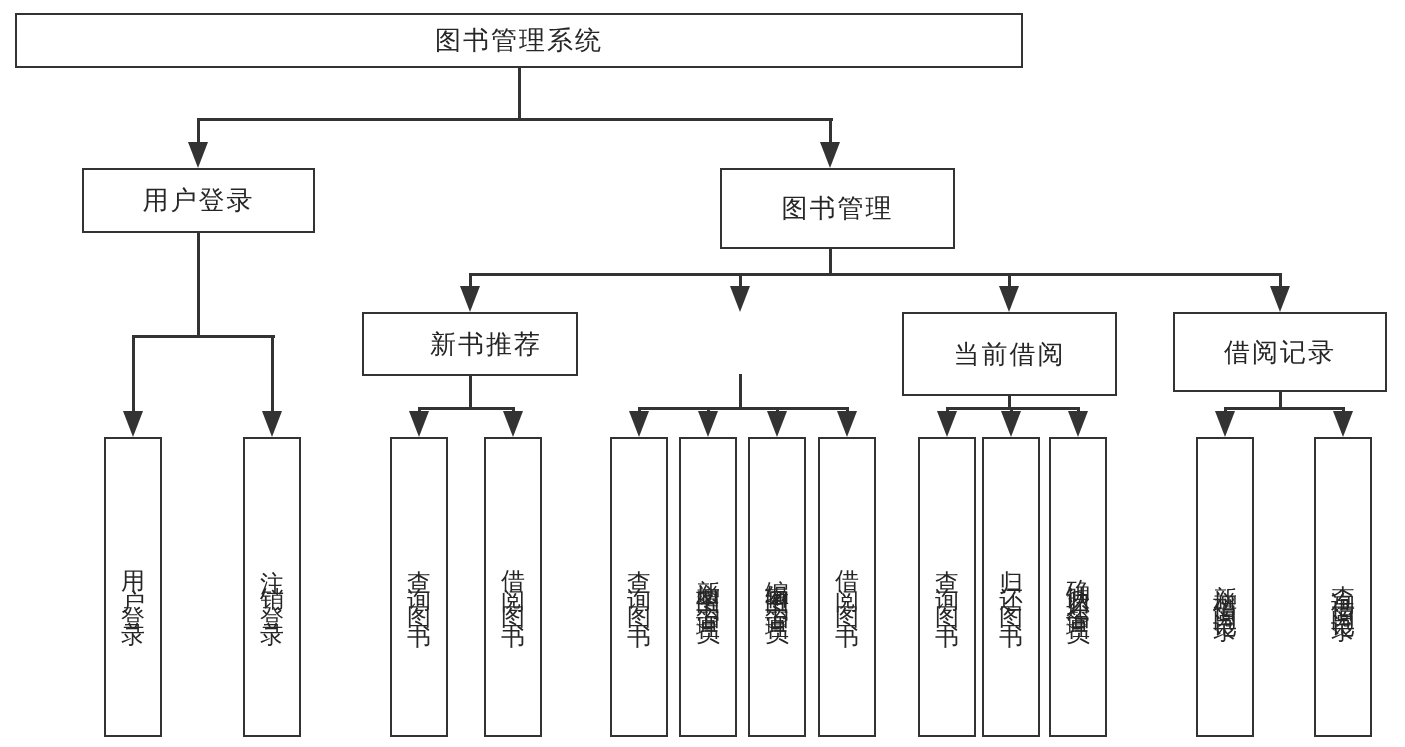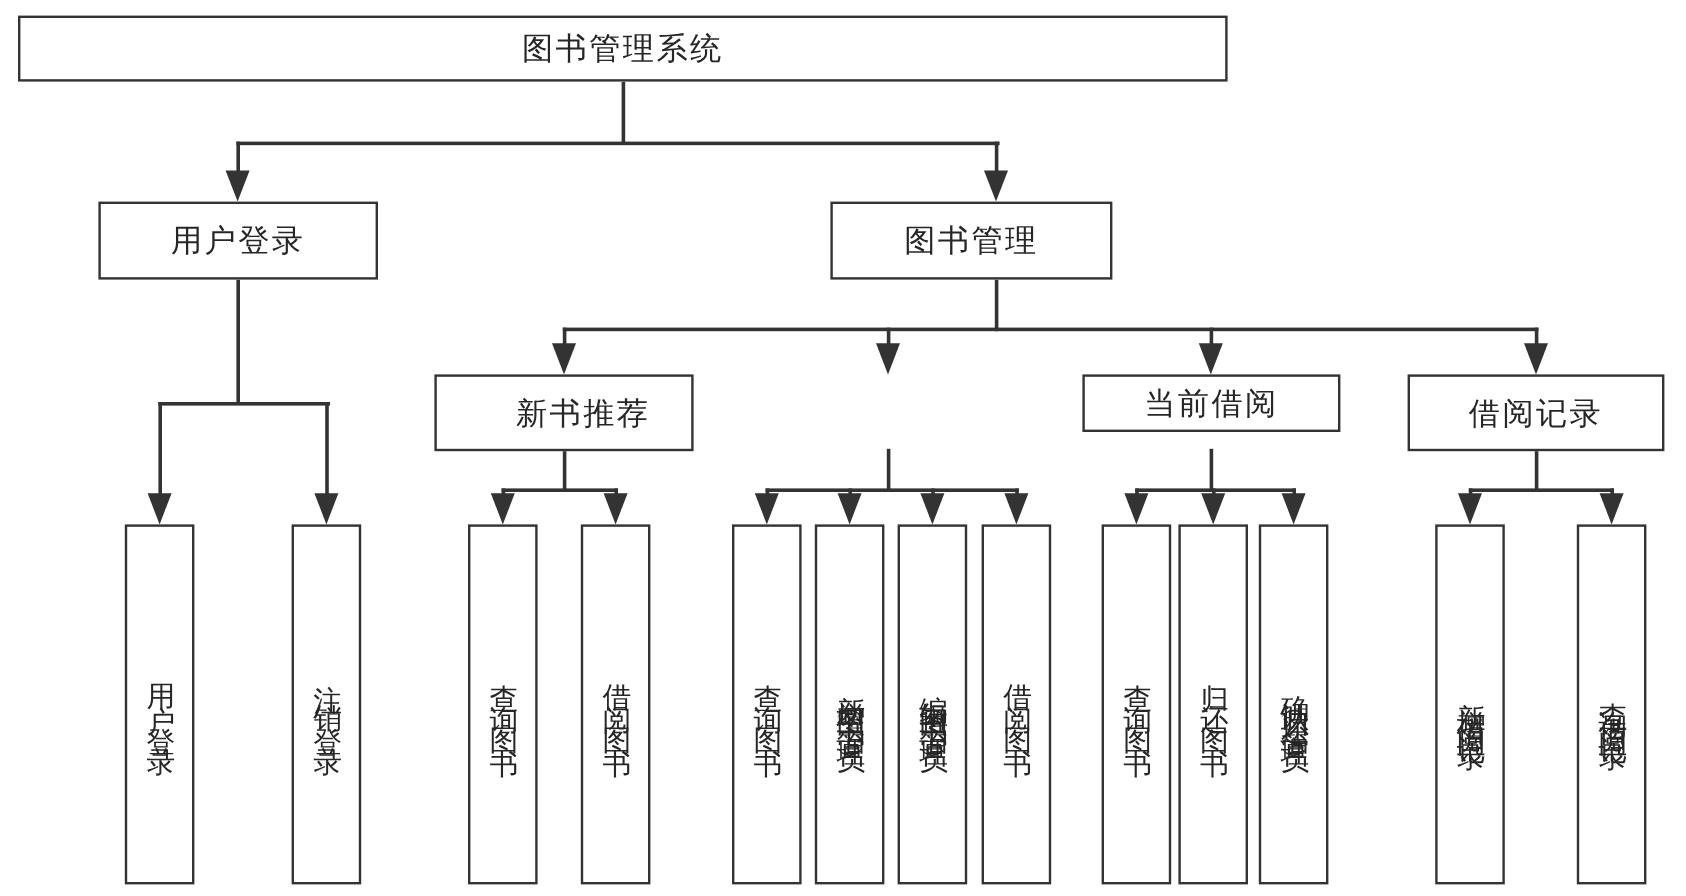--- a/index.html
+++ b/index.html
@@ -76,25 +76,25 @@
   <div class="ah" style="left:837px;top:411px;"></div>
   <div class="ah" style="left:937px;top:411px;"></div>
   <div class="ah" style="left:1001px;top:411px;"></div>
   <div class="ah" style="left:1068px;top:411px;"></div>
   <div class="ah" style="left:1215px;top:411px;"></div>
   <div class="ah" style="left:1333px;top:411px;"></div>
 
   <div class="box hbox" style="left:15px;top:13px;width:1008px;height:55px;">图书管理系统</div>
 
   <div class="box hbox" style="left:82px;top:168px;width:233px;height:65px;">用户登录</div>
-  <div class="box hbox" style="left:692px;top:168px;width:235px;height:65px;">图书管理</div>
+  <div class="box hbox" style="left:720px;top:168px;width:235px;height:81px;">图书管理</div>
 
   <div class="box hbox" style="left:362px;top:312px;width:216px;height:64px;padding-left:32px;">新书推荐</div>
-  <div class="box hbox" style="left:902px;top:312px;width:215px;height:48px;">当前借阅</div>
-  <div class="box hbox" style="left:1173px;top:312px;width:214px;height:64px;">借阅记录</div>
+  <div class="box hbox" style="left:902px;top:312px;width:215px;height:84px;">当前借阅</div>
+  <div class="box hbox" style="left:1173px;top:312px;width:214px;height:80px;">借阅记录</div>
 
   <div class="box vbox ls4" style="left:104px;top:437px;width:58px;height:300px;">用户登录</div>
   <div class="box vbox ls4" style="left:243px;top:437px;width:58px;height:300px;">注销登录</div>
 
   <div class="box vbox ls4" style="left:390px;top:437px;width:58px;height:300px;">查询图书</div>
   <div class="box vbox ls4" style="left:484px;top:437px;width:58px;height:300px;">借阅图书</div>
 
   <div class="box vbox ls4" style="left:610px;top:437px;width:58px;height:300px;">查询图书</div>
   <div class="box vbox ls9" style="left:679px;top:437px;width:58px;height:300px;">新增图书（管理员）</div>
   <div class="box vbox ls9" style="left:748px;top:437px;width:58px;height:300px;">编辑图书（管理员）</div>

